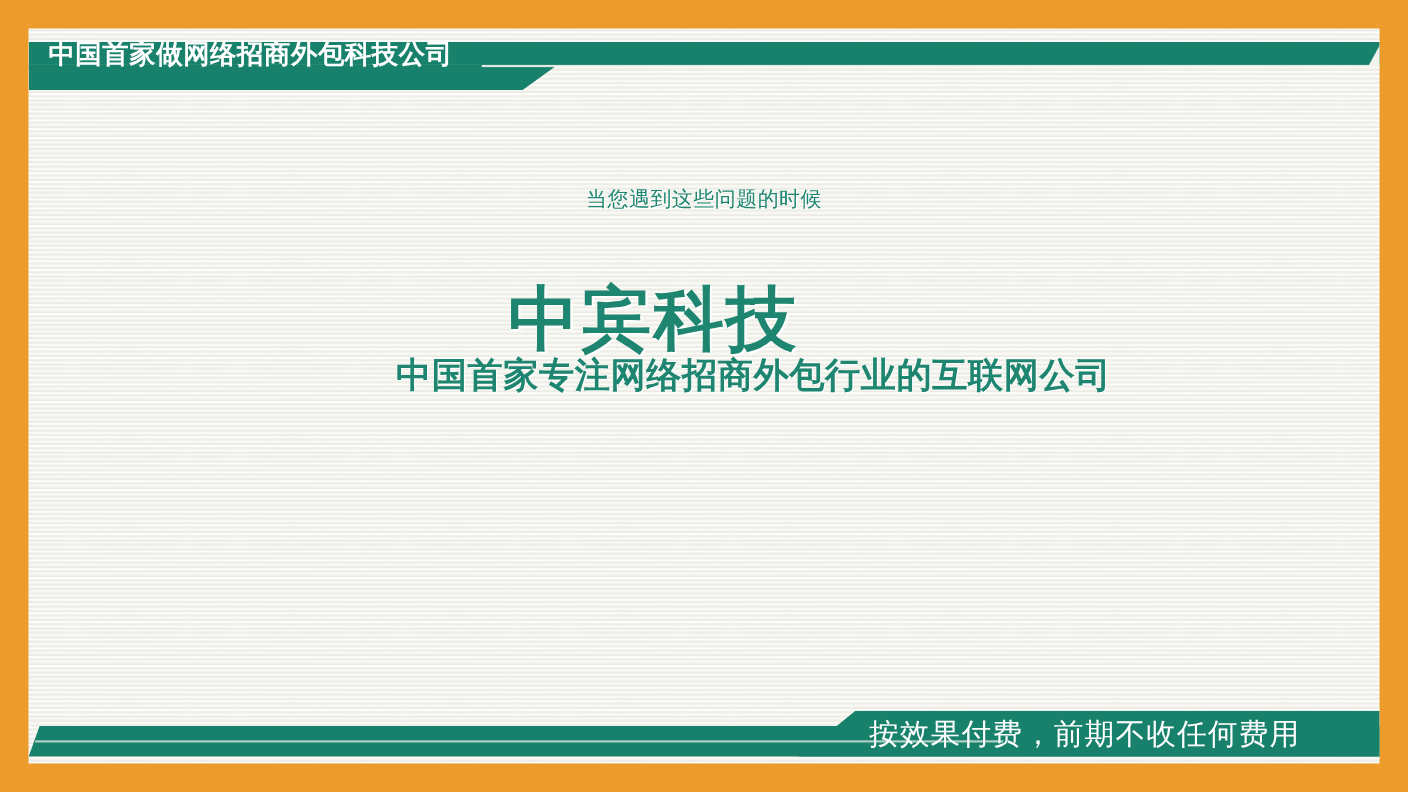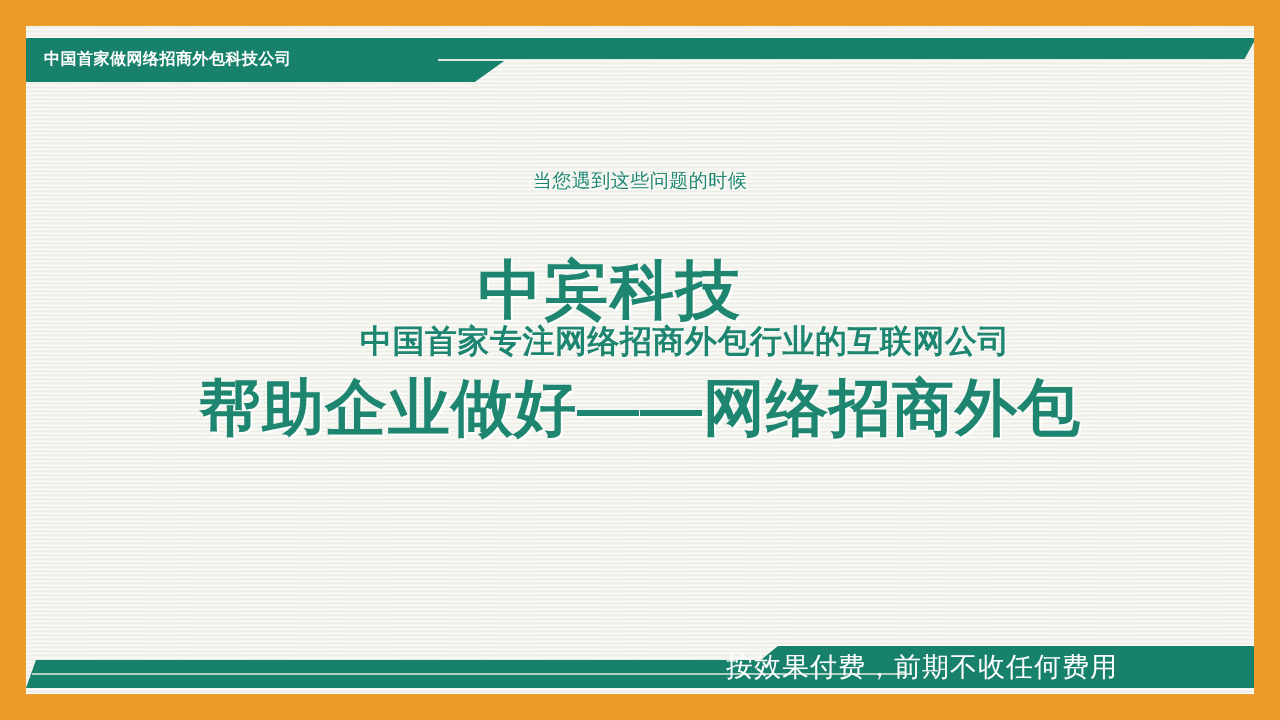--- a/index.html
+++ b/index.html
@@ -94,30 +94,29 @@
     position: absolute;
     left: 0px;
     top: 33px;
     width: 412px;
     height: 3px;
     background: #17816B;
   }
   .hdr-title {
     position: absolute;
     left: 18px;
-    top: 18px;
+    top: 8px;
     height: 32px;
     line-height: 32px;
     color: #FFFFFF;
-    font-size: 16px;
+    font-size: 24px;
     font-weight: bold;
     letter-spacing: 0.5px;
     white-space: nowrap;
     z-index: 6;
-    font-family: Liberation Mono, monospace;
   }
 
   
   .eyebrow {
     position: absolute;
     left: 0;
     top: 142px;
     width: 1228px;
     text-align: center;
     color: #1E8670;
@@ -131,21 +130,20 @@
     left: 0;
     top: 228px;
     width: 1136px;
     text-align: center;
     color: #1E8670;
     font-size: 64px;
     font-weight: bold;
     line-height: 72px;
     letter-spacing: 2px;
     text-shadow: 2px 2px 0 rgba(255,255,255,0.85);
-    padding-left: 16px;
   }
   .subtitle {
     position: absolute;
     left: 0;
     top: 294px;
     width: 1228px;
     text-align: center;
     color: #1E8670;
     font-size: 32px;
     font-weight: bold;
@@ -197,21 +195,21 @@
     background: #F2F2EC;
     opacity: 0.70;
   }
   .ftr-text {
     position: absolute;
     left: 700px;
     top: 624px;
     width: 520px;
     height: 34px;
     line-height: 34px;
-    text-align: left;
+    text-align: center;
     padding-right: 12px;
     color: #FFFFFF;
     font-size: 27px;
     font-weight: normal;
     letter-spacing: 1px;
     white-space: nowrap;
     z-index: 6;
   }
 </style>
 </head>
@@ -227,21 +225,20 @@
     <div class="hdr-sep-mask"></div>
     <div class="hdr-thin-cut"></div>
     <div class="hdr-title">中国首家做网络招商外包科技公司</div>
 
     <div class="eyebrow">当您遇到这些问题的时候</div>
 
     <div class="bigtitle">中宾科技</div>
 
     <div class="subtitle">中国首家专注网络招商外包行业的互联网公司</div>
 
-    <div class="headline">帮助企业做好——网络招商外包</div>
 
     <div class="ftr-thin"></div>
     <div class="ftr-thick"></div>
     <div class="ftr-sep"></div>
     <div class="ftr-text">按效果付费，前期不收任何费用</div>
 
   </div>
 </div>
 
 </body></html>

